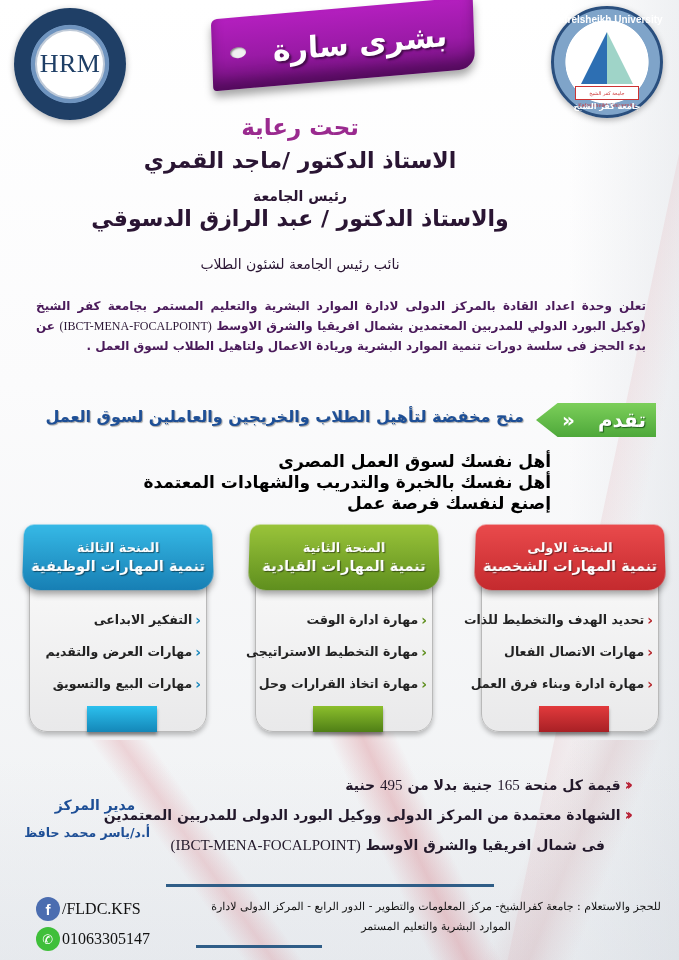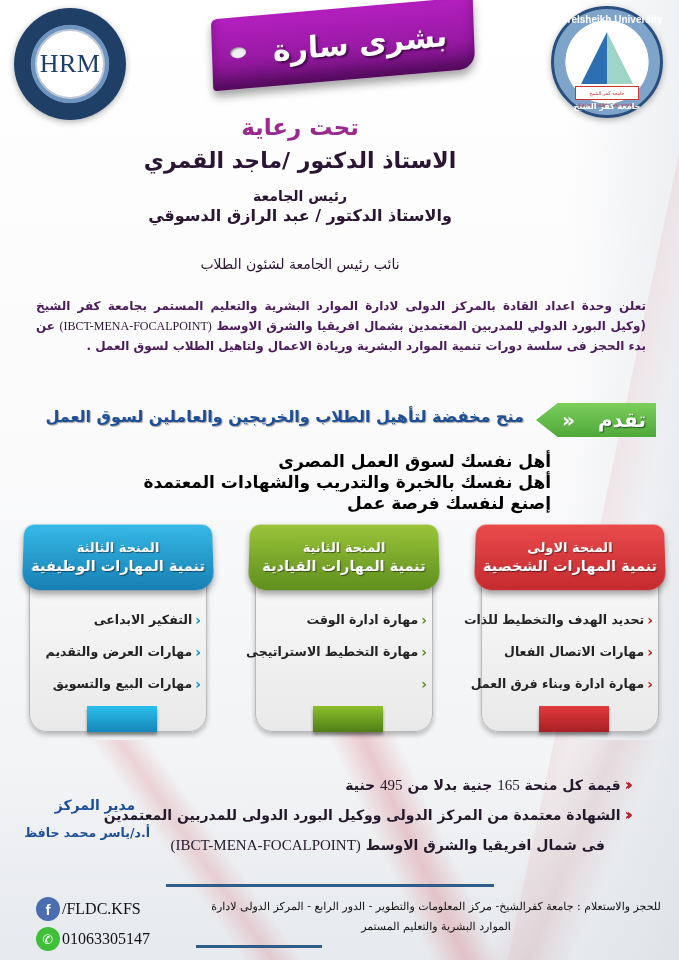--- a/index.html
+++ b/index.html
@@ -72,21 +72,21 @@
     }
     .banner .hole {
       position: absolute; left: 18px; top: 30px; width: 16px; height: 11px; border-radius: 50%;
       background: #f1f1f1; box-shadow: inset 1px 1px 2px rgba(0,0,0,0.5);
     }
 
     .center { position: absolute; left: 0; width: 600px; text-align: center; }
     .patronage { top: 114px; font-size: 23px; font-weight: bold; color: #9a2a8f; }
     .name1 { top: 148px; font-size: 22px; font-weight: bold; color: #2a1533; }
     .role1 { top: 188px; font-size: 14px; font-weight: bold; color: #2a1533; }
-    .name2 { top: 206px; font-size: 16px; font-weight: bold; color: #2a1533; }
+    .name2 { top: 206px; font-size: 22px; font-weight: bold; color: #2a1533; }
     .role2 { top: 256px; font-size: 14px; font-weight: normal; color: #2a1533; }
 
     .intro {
       position: absolute; left: 36px; top: 296px; width: 610px;
       font-size: 12px; font-weight: bold; line-height: 20px; color: #4a1a5a; text-align: justify;
     }
     .intro .code { font-family: "Liberation Serif", serif; font-weight: normal; color: #2a1533; }
 
     
     .offer { position: absolute; left: 46px; top: 403px; width: 610px; height: 40px; }
@@ -259,20 +259,21 @@
     <li>
         <span class="mk">‹</span>
         <span>مهارة ادارة الوقت</span>
       </li>
     <li>
         <span class="mk">‹</span>
         <span>مهارة التخطيط الاستراتيجى</span>
       </li>
     <li>
         <span class="mk">‹</span>
+        <span>مهارة اتخاذ القرارات وحل</span>
       </li>
   </ul>
   <div class="foot"></div>
 </div>
 
 <div class="card blue">
   <div class="body"></div>
   <div class="head">
     <div class="h1">المنحة الثالثة</div>
     <div class="h2">تنمية المهارات الوظيفية</div>

